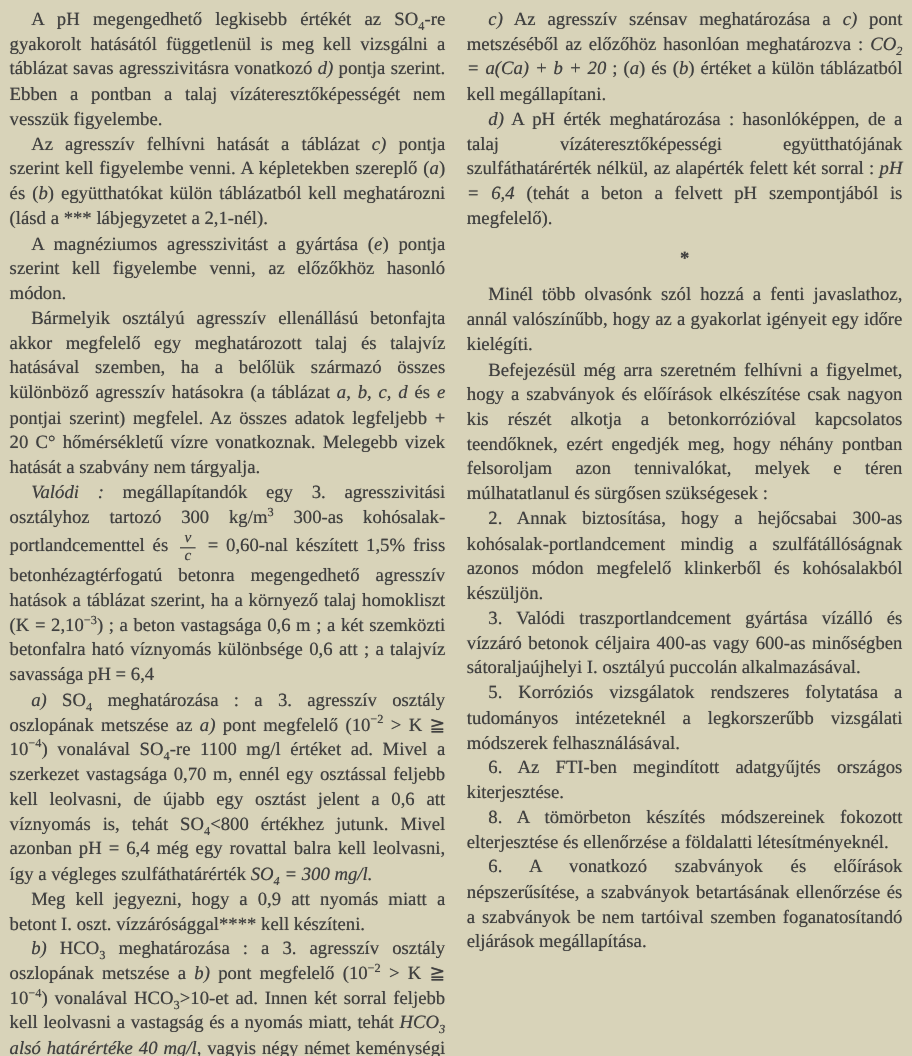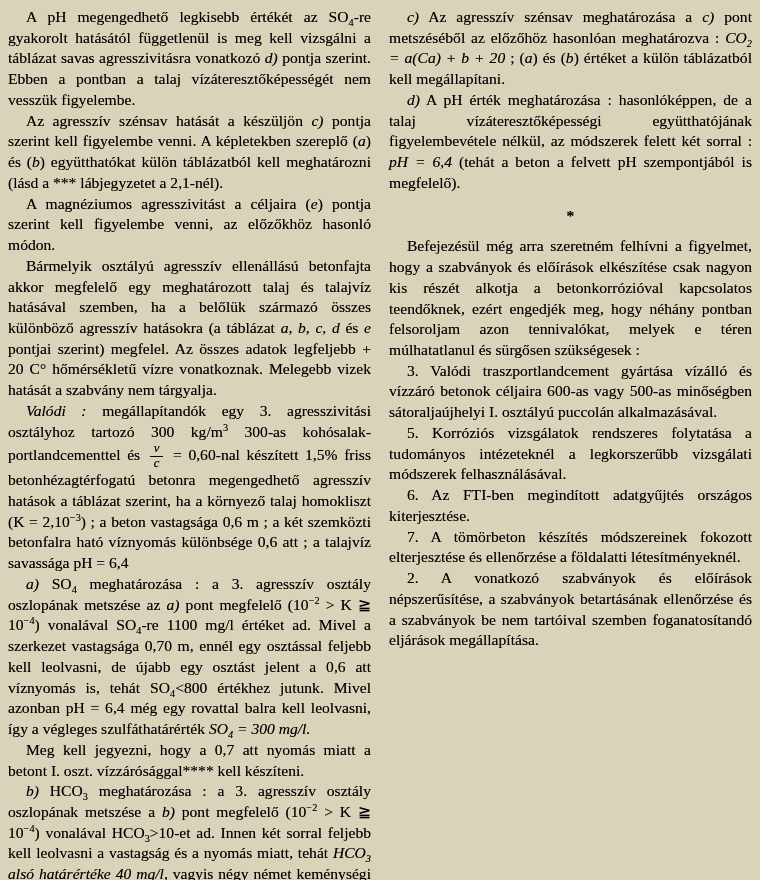--- a/index.html
+++ b/index.html
@@ -26,44 +26,46 @@
     display:inline-flex;flex-direction:column;align-items:center;
     vertical-align:middle;font-style:italic;line-height:1.05;
     font-size:0.82em;margin:0 3px;text-indent:0;
   }
   .frac .num{border-bottom:1px solid currentColor;padding:0 4px 0 4px;}
   .frac .den{padding-top:0;}
 </style>
 </head>
 <body style="background: rgb(216, 211, 185);">
 
-<div class="page" style="color: #000000;">
+<div class="page" style="color: #404040;">
   <div class="col">
     <div>
         <p class="para"><span>A pH megengedhető legkisebb értékét az SO</span><sub>4</sub><span>-re gyakorolt hatásától függetlenül is meg kell vizsgálni a táblázat savas agresszivitásra vonatkozó </span><span class="it">d)</span><span> pontja szerint. Ebben a pontban a talaj vízáteresztőképességét nem vesszük figyelembe.</span></p>
-        <p class="para"><span>Az agresszív szénsav hatását a készüljön </span><span class="it">c)</span><span> pontja szerint kell figyelembe venni. A képletekben szereplő (</span><span class="it">a</span><span>) és (</span><span class="it">b</span><span>) együtthatókat külön táblázatból kell meghatározni (lásd a *** lábjegyzetet a 2,1-nél).</span></p>
-        <p class="para"><span>A magnéziumos agresszivitást a céljaira (</span><span class="it">e</span><span>) pontja szerint kell figyelembe venni, az előzőkhöz hasonló módon.</span></p>
+        <p class="para"><span>Az agresszív felhívni hatását a táblázat </span><span class="it">c)</span><span> pontja szerint kell figyelembe venni. A képletekben szereplő (</span><span class="it">a</span><span>) és (</span><span class="it">b</span><span>) együtthatókat külön táblázatból kell meghatározni (lásd a *** lábjegyzetet a 2,1-nél).</span></p>
+        <p class="para"><span>A magnéziumos agresszivitást a gyártása (</span><span class="it">e</span><span>) pontja szerint kell figyelembe venni, az előzőkhöz hasonló módon.</span></p>
         <p class="para"><span>Bármelyik osztályú agresszív ellenállású betonfajta akkor megfelelő egy meghatározott talaj és talajvíz hatásával szemben, ha a belőlük származó összes különböző agresszív hatásokra (a táblázat </span><span class="it">a, b, c, d</span><span> és </span><span class="it">e</span><span> pontjai szerint) megfelel. Az összes adatok legfeljebb + 20 C° hőmérsékletű vízre vonatkoznak. Melegebb vizek hatását a szabvány nem tárgyalja.</span></p>
         <p class="para"><span class="it">Valódi :</span><span> megállapítandók egy 3. agresszivitási osztályhoz tartozó 300 kg/m</span><sup>3</sup><span> 300-as kohósalak-portlandcementtel és </span><span class="frac">
             <span class="num">v</span>
             <span class="den">c</span>
           </span><span> = 0,60-nal készített 1,5% friss betonhézagtérfogatú betonra megengedhető agresszív hatások a táblázat szerint, ha a környező talaj homokliszt (K = 2,10</span><sup>−3</sup><span>) ; a beton vastagsága 0,6 m ; a két szemközti betonfalra ható víznyomás különbsége 0,6 att ; a talajvíz savassága pH = 6,4</span></p>
         <p class="para"><span class="it">a)</span><span> SO</span><sub>4</sub><span> meghatározása : a 3. agresszív osztály oszlopának metszése az </span><span class="it">a)</span><span> pont megfelelő (10</span><sup>−2</sup><span> &gt; K ≧ 10</span><sup>−4</sup><span>) vonalával SO</span><sub>4</sub><span>-re 1100 mg/l értéket ad. Mivel a szerkezet vastagsága 0,70 m, ennél egy osztással feljebb kell leolvasni, de újabb egy osztást jelent a 0,6 att víznyomás is, tehát SO</span><sub>4</sub><span>&lt;800 értékhez jutunk. Mivel azonban pH = 6,4 még egy rovattal balra kell leolvasni, így a végleges szulfáthatárérték </span><span class="it">SO</span><sub class="it">4</sub><span class="it"> = 300 mg/l.</span></p>
-        <p class="para"><span>Meg kell jegyezni, hogy a 0,7 att nyomás miatt a betont I. oszt. vízzárósággal**** kell készíteni.</span></p>
+        <p class="para"><span>Meg kell jegyezni, hogy a 0,9 att nyomás miatt a betont I. oszt. vízzárósággal**** kell készíteni.</span></p>
         <p class="para"><span class="it">b)</span><span> HCO</span><sub>3</sub><span> meghatározása : a 3. agresszív osztály oszlopának metszése a </span><span class="it">b)</span><span> pont megfelelő (10</span><sup>−2</sup><span> &gt; K ≧ 10</span><sup>−4</sup><span>) vonalával HCO</span><sub>3</sub><span>&gt;10-et ad. Innen két sorral feljebb kell leolvasni a vastagság és a nyomás miatt, tehát </span><span class="it">HCO</span><sub class="it">3</sub><span class="it"> alsó határértéke 40 mg/l,</span><span> vagyis négy német keménységi fok.</span></p>
       </div>
 
   </div>
   <div class="col">
     <div>
         <p class="para"><span class="it">c)</span><span> Az agresszív szénsav meghatározása a </span><span class="it">c)</span><span> pont metszéséből az előzőhöz hasonlóan meghatározva : </span><span class="it">CO</span><sub class="it">2</sub><span class="it"> = a(Ca) + b + 20</span><span> ; (</span><span class="it">a</span><span>) és (</span><span class="it">b</span><span>) értéket a külön táblázatból kell megállapítani.</span></p>
-        <p class="para"><span class="it">d)</span><span> A pH érték meghatározása : hasonlóképpen, de a talaj vízáteresztőképességi együtthatójának figyelembevétele nélkül, az módszerek felett két sorral : </span><span class="it">pH = 6,4</span><span> (tehát a beton a felvett pH szempontjából is megfelelő).</span></p>
+        <p class="para"><span class="it">d)</span><span> A pH érték meghatározása : hasonlóképpen, de a talaj vízáteresztőképességi együtthatójának szulfáthatárérték nélkül, az alapérték felett két sorral : </span><span class="it">pH = 6,4</span><span> (tehát a beton a felvett pH szempontjából is megfelelő).</span></p>
         <div class="separator">*</div>
+        <p class="para"><span>Minél több olvasónk szól hozzá a fenti javaslathoz, annál valószínűbb, hogy az a gyakorlat igényeit egy időre kielégíti.</span></p>
         <p class="para"><span>Befejezésül még arra szeretném felhívni a figyelmet, hogy a szabványok és előírások elkészítése csak nagyon kis részét alkotja a betonkorrózióval kapcsolatos teendőknek, ezért engedjék meg, hogy néhány pontban felsoroljam azon tennivalókat, melyek e téren múlhatatlanul és sürgősen szükségesek :</span></p>
-        <p class="para"><span>3. Valódi traszportlandcement gyártása vízálló és vízzáró betonok céljaira 600-as vagy 500-as minőségben sátoraljaújhelyi I. osztályú puccolán alkalmazásával.</span></p>
+        <p class="para"><span>2. Annak biztosítása, hogy a hejőcsabai 300-as kohósalak-portlandcement mindig a szulfátállóságnak azonos módon megfelelő klinkerből és kohósalakból készüljön.</span></p>
+        <p class="para"><span>3. Valódi traszportlandcement gyártása vízálló és vízzáró betonok céljaira 400-as vagy 600-as minőségben sátoraljaújhelyi I. osztályú puccolán alkalmazásával.</span></p>
         <p class="para"><span>5. Korróziós vizsgálatok rendszeres folytatása a tudományos intézeteknél a legkorszerűbb vizsgálati módszerek felhasználásával.</span></p>
         <p class="para"><span>6. Az FTI-ben megindított adatgyűjtés országos kiterjesztése.</span></p>
-        <p class="para"><span>7. A tömörbeton készítés módszereinek fokozott elterjesztése és ellenőrzése a földalatti létesítményeknél.</span></p>
-        <p class="para"><span>2. A vonatkozó szabványok és előírások népszerűsítése, a szabványok betartásának ellenőrzése és a szabványok be nem tartóival szemben foganatosítandó eljárások megállapítása.</span></p>
+        <p class="para"><span>8. A tömörbeton készítés módszereinek fokozott elterjesztése és ellenőrzése a földalatti létesítményeknél.</span></p>
+        <p class="para"><span>6. A vonatkozó szabványok és előírások népszerűsítése, a szabványok betartásának ellenőrzése és a szabványok be nem tartóival szemben foganatosítandó eljárások megállapítása.</span></p>
         <p class="para"></p>
       </div>
   </div>
 </div>
 
 </body></html>

